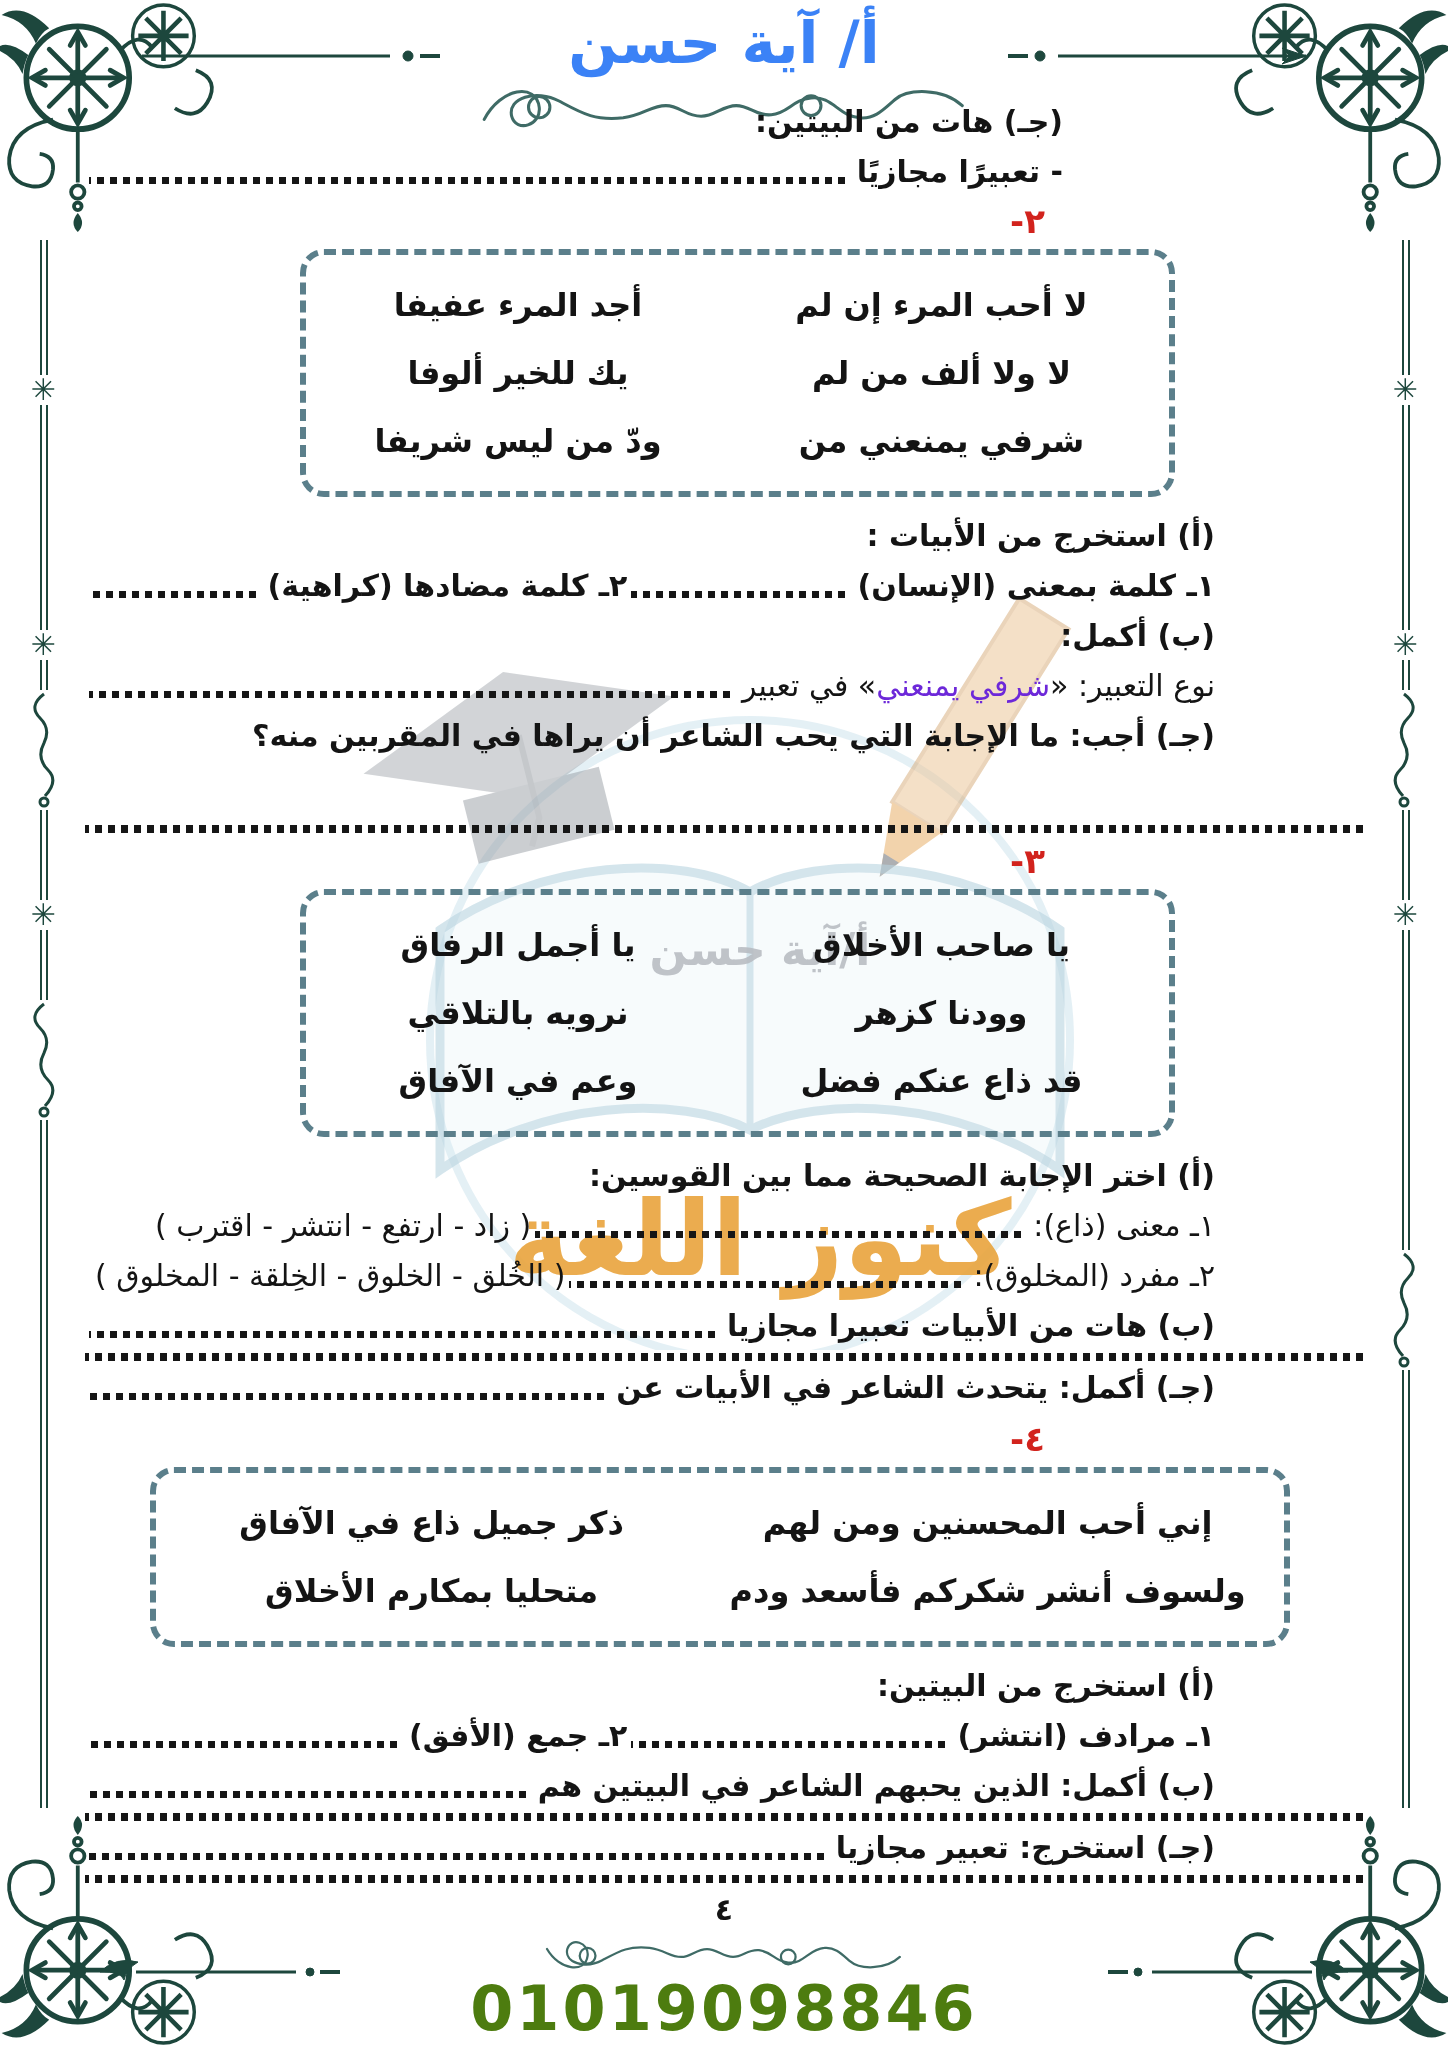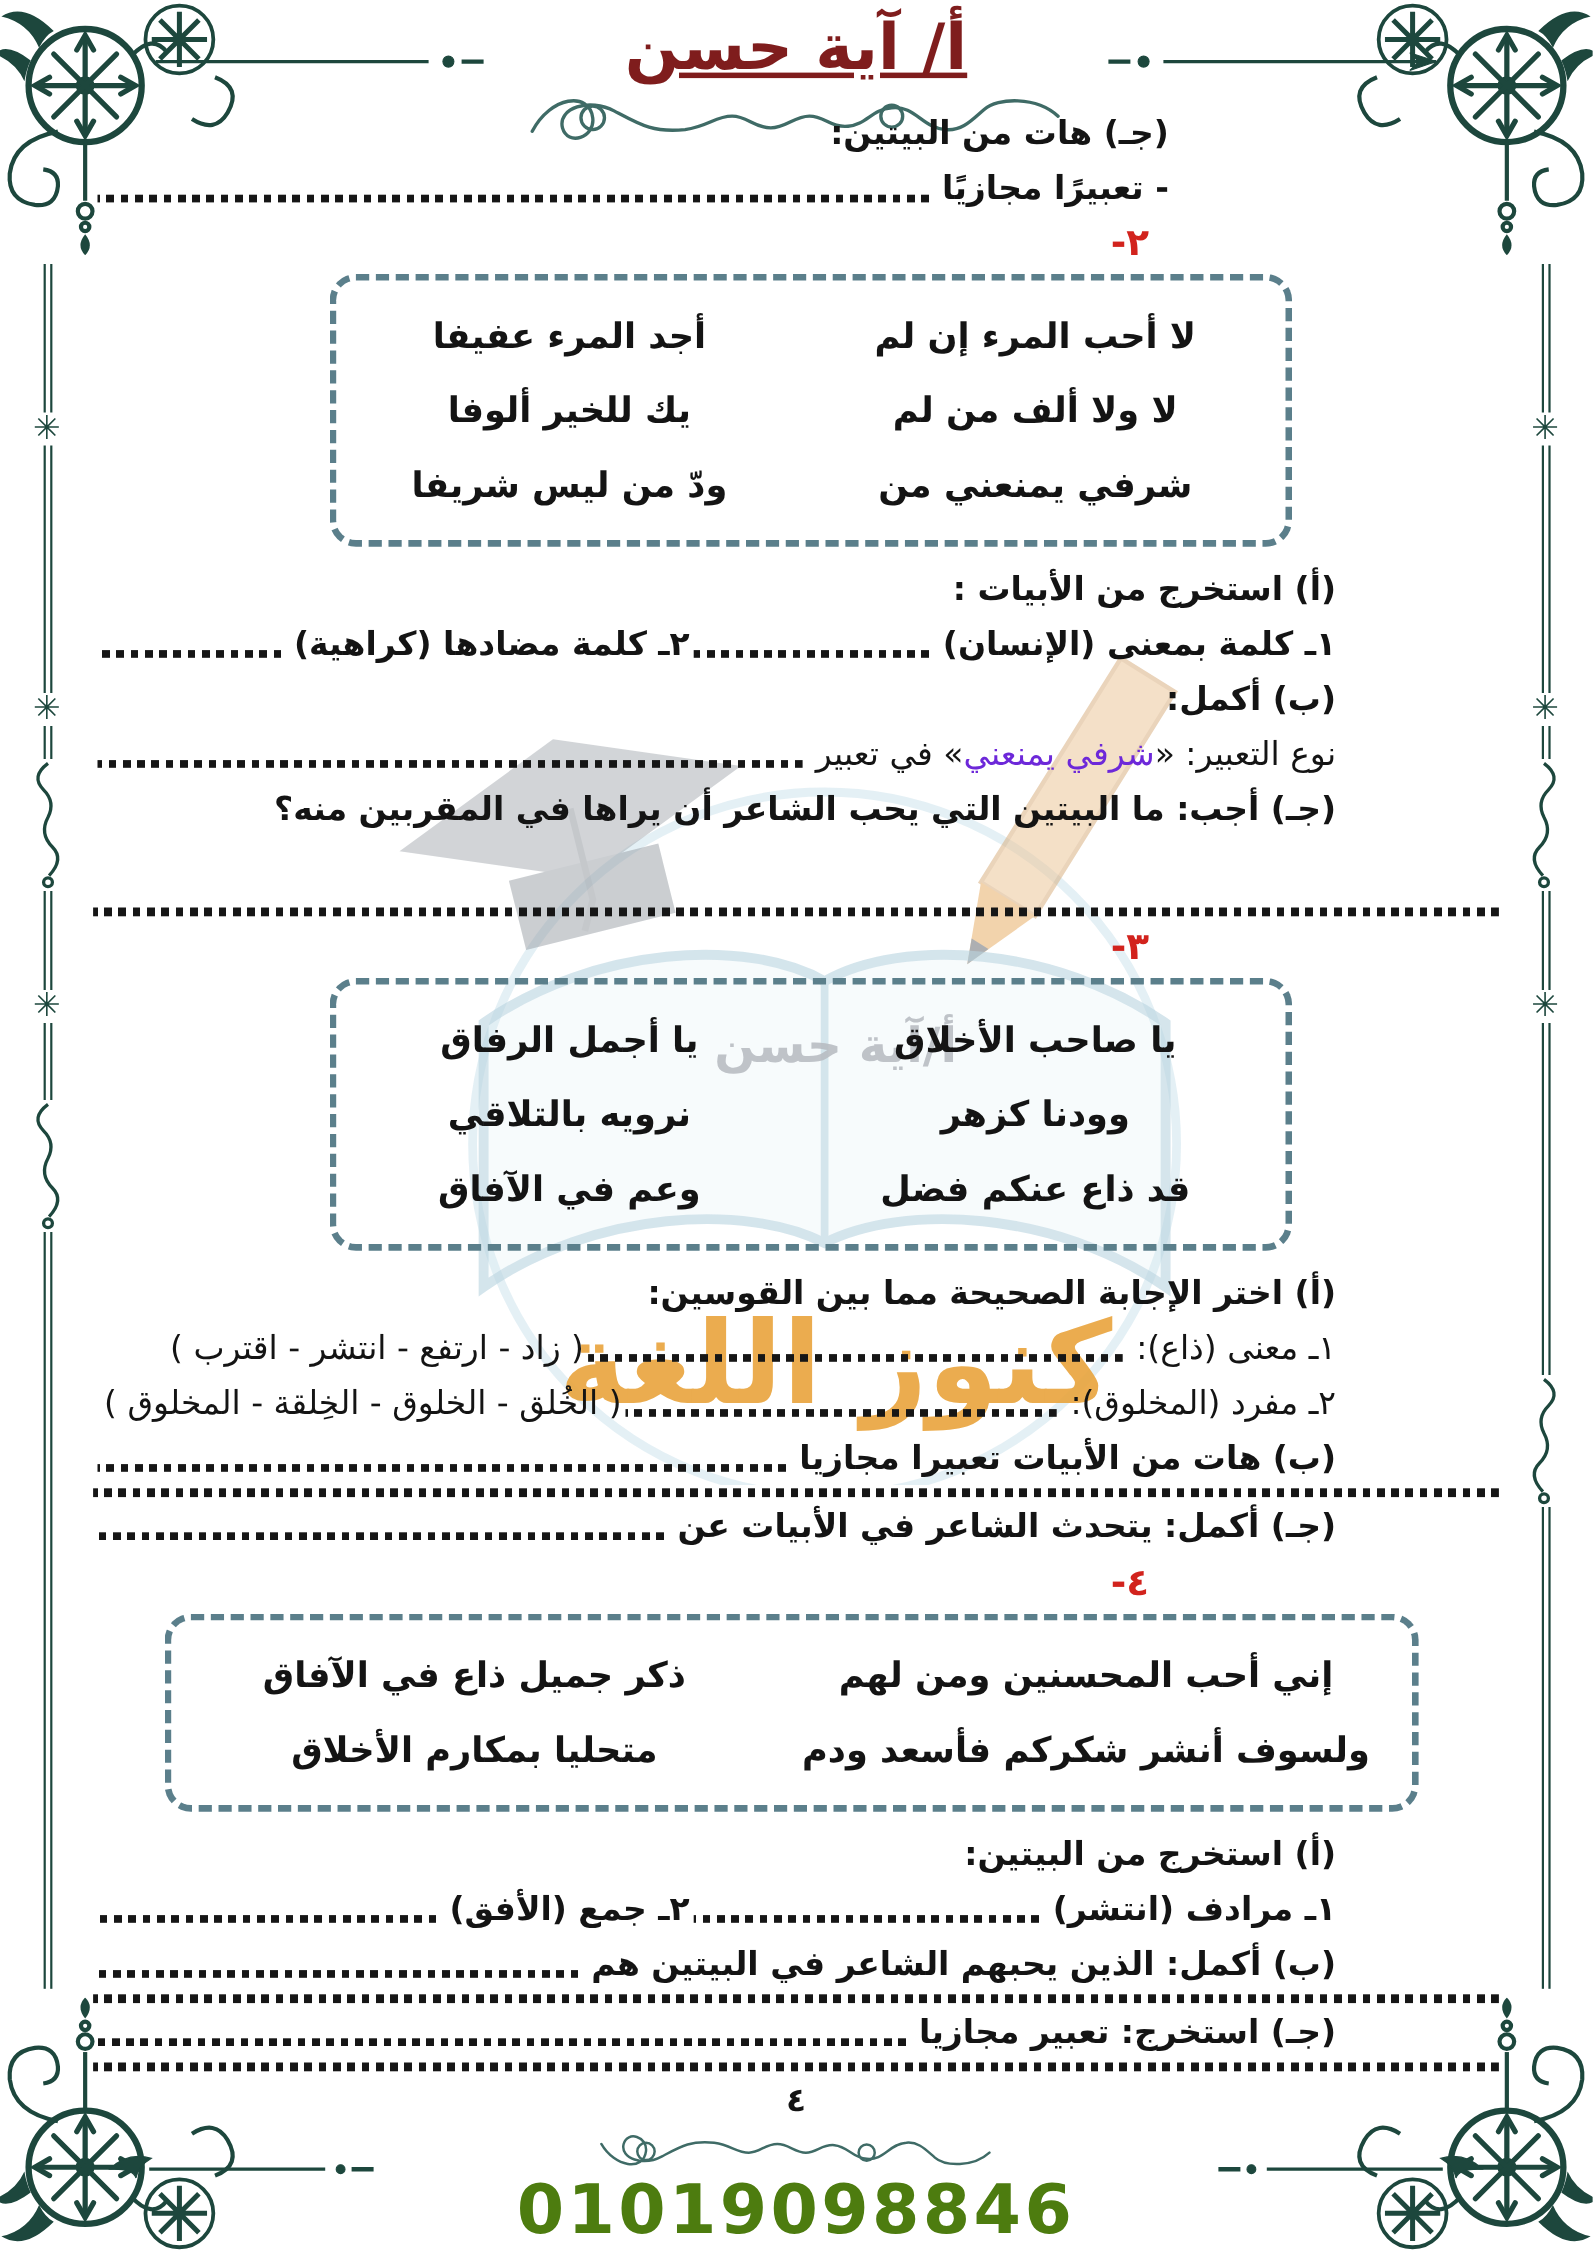--- a/index.html
+++ b/index.html
@@ -20,21 +20,21 @@
   .side-l{left:38px;} .side-r{right:38px;}
   .orn{position:absolute;z-index:4;color:#1d473d;font-size:30px;line-height:30px;
     width:46px;text-align:center;background:#fff;font-weight:bold;}
   .orn-l{left:20px;} .orn-r{right:20px;}
   .squig{position:absolute;z-index:4;background:#fff;}
   .squig svg{display:block;}
   .squig-l{left:24px;} .squig-r{right:24px;transform:scaleX(-1);}
   .flank{position:absolute;z-index:3;}
   
   .header{position:absolute;top:8px;left:0;right:0;text-align:center;z-index:2;}
-  .title{font-size:58px;font-weight:bold;color:#7f1d1d;letter-spacing:1px;line-height:70px;text-decoration:underline;}
+  .title{font-size:58px;font-weight:bold;color:#3b82f6;letter-spacing:1px;line-height:70px;}
   .header svg{display:block;margin:-6px auto 0;}
   
   .wm{position:absolute;left:320px;top:570px;z-index:1;pointer-events:none;}
   
   .content{position:absolute;top:95px;right:85px;left:85px;z-index:2;font-weight:bold;font-size:30px;}
   .row{margin:4px 0;line-height:46px;min-height:46px;}
   .pr{padding-right:148px;}
   .pr-corner{padding-right:300px;}
   .flexr{display:flex;}
   .light{font-weight:normal;}
@@ -240,21 +240,21 @@
         <span class="dots"></span>
       </span>
     </div>
     <div class="row pr">(ب) أكمل:</div>
     <div class="row pr flexr light">
       <span class="nw">نوع التعبير: «</span>
         <span class="nw red">شرفي يمنعني</span>
         <span class="nw">» في تعبير</span>
       <span class="dots"></span>
     </div>
-    <div class="row pr">(جـ) أجب: ما البيتين التي يحب الشاعر أن يراها في المقربين منه؟</div>
+    <div class="row pr">(جـ) أجب: ما الإجابة التي يحب الشاعر أن يراها في المقربين منه؟</div>
 
     <div class="dotline mt-xl"></div>
 
     <div class="marker mt-sm">٣-</div>
 
     <div class="pbox">
       <div class="verse">
         <span class="vr">يا صاحب الأخلاق</span>
         <span class="vl">يا أجمل الرفاق</span>
       </div>

